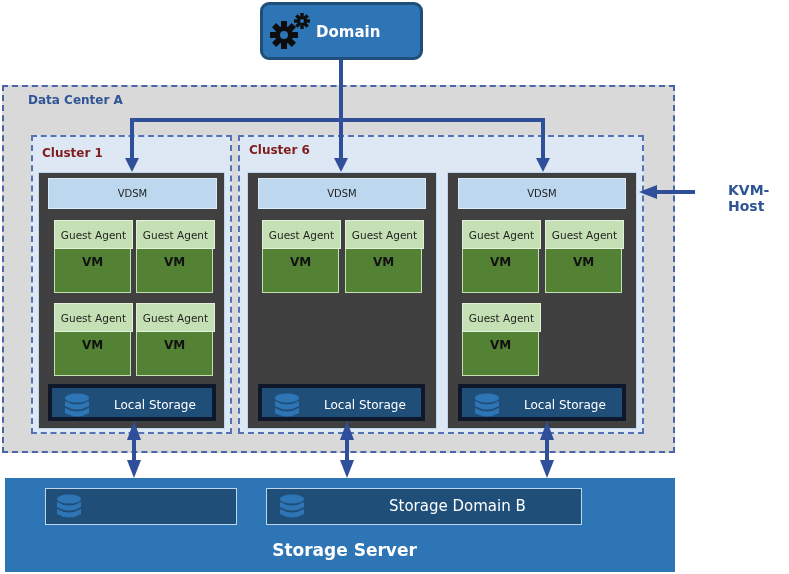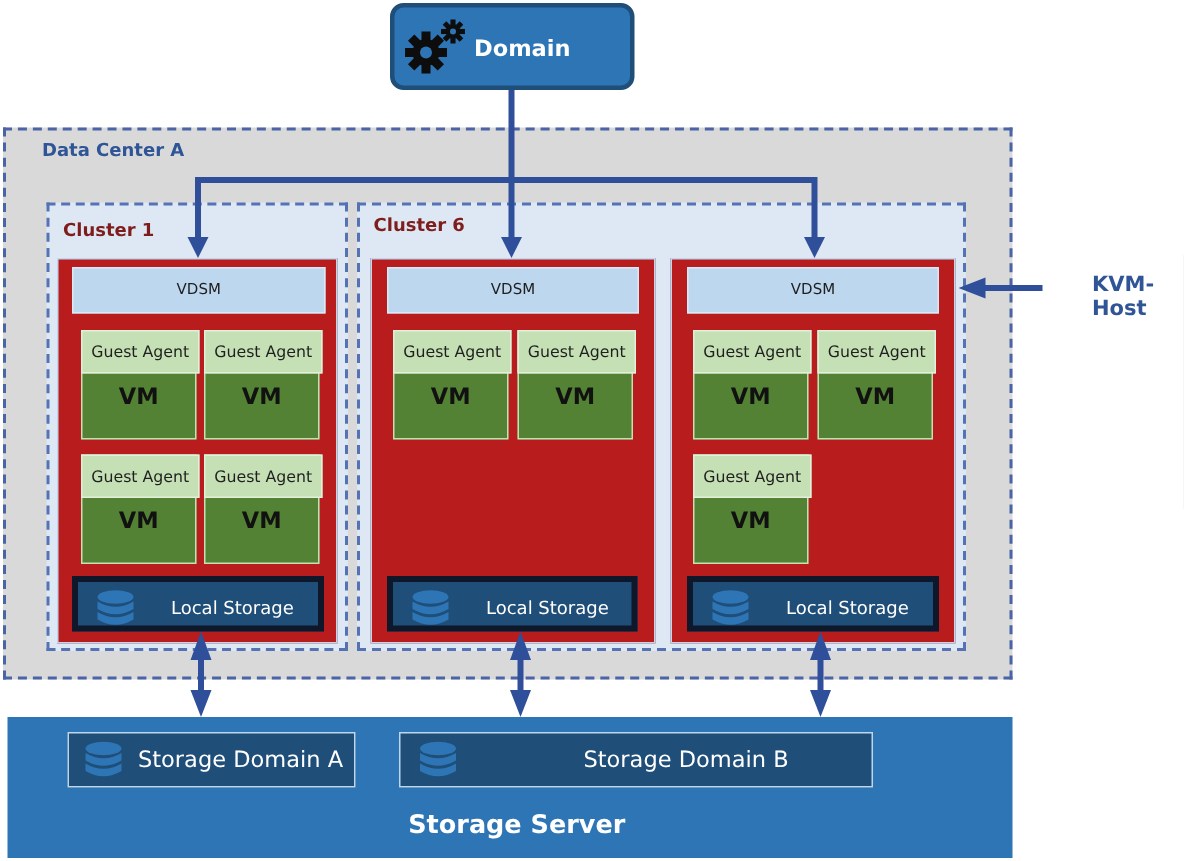--- a/index.html
+++ b/index.html
@@ -10,30 +10,30 @@
   .engine .label { position:absolute; left:53px; top:18px; }
 
   .dc { left:2px; top:85px; width:673px; height:368px; background:#d9d9d9; border:2px dashed #4a64a6; }
   .dc-label { left:28px; top:93px; font-size:12px; font-weight:bold; color:#2f5597; }
 
   .cluster { background:#dde8f4; border:2px dashed #5572b4; }
   .c1 { left:31px; top:135px; width:201px; height:299px; }
   .c2 { left:238px; top:135px; width:406px; height:299px; }
   .cl-label { font-size:12px; font-weight:bold; color:#7f1d1d; }
 
-  .host { background:#b91c1c; border:1px solid #bdd7ee; }
+  .host { background:#404040; border:1px solid #bdd7ee; }
   .h1 { left:38px; top:172px; width:187px; height:257px; }
   .h2 { left:247px; top:172px; width:190px; height:257px; }
   .h3 { left:447px; top:172px; width:190px; height:257px; }
 
   .vdsm { background:#bdd7ee; border:1px solid #dbe9f6; color:#1f1f1f; font-size:10px; display:flex; align-items:center; justify-content:center; height:31px; }
 
   .vm { width:77px; height:73px; background:#548235; border:1px solid #c5e0b4;padding-left:44px; }
   .vm .ga { position:absolute; left:-1px; top:-1px; width:77px; height:27px; background:#c5e0b4; border:1px solid #e2efda; font-size:10.5px; color:#1f1f1f; display:flex; align-items:center; justify-content:center; }
-  .vm .vml { position:absolute; left:0; right:0; top:34px; text-align:center; font-weight:bold; font-size:15px; color:#111; }
+  .vm .vml { position:absolute; left:0; right:0; top:34px; text-align:center; font-weight:bold; font-size:12px; color:#111; }
 
   .ls { height:37px; background:#1f4e79; border:4px solid #0f172a; color:#fff; font-size:12px; }
   .ls .txt { position:absolute; left:62px; top:10px; }
   .db { position:absolute; }
 
   .server { left:5px; top:478px; width:670px; height:94px; background:#2e75b6; }
   .sd { top:488px; height:37px; background:#1f4e79; border:1px solid #bdd7ee; color:#fff; font-size:15px; }
   .sdA { left:45px; width:192px; }
   .sdB { left:266px; width:316px; }
   .srv-label { left:22px; width:645px; top:540px; text-align:center; font-size:17px; font-weight:bold; color:#fff; }
@@ -126,21 +126,20 @@
   </div>
 </div>
 
 <div class="abs server"></div>
 <div class="abs sd sdA">
   <svg class="db" style="left:10px;top:5px;" width="26" height="26" viewBox="0 0 26 26">
     <ellipse cx="13" cy="5" rx="12" ry="4.5" fill="#2e75b6"></ellipse>
     <path d="M1 8 Q13 15 25 8 V13 Q13 20 1 13 Z" fill="#2e75b6"></path>
     <path d="M1 15 Q13 22 25 15 V20 Q13 27 1 20 Z" fill="#2e75b6"></path>
   </svg>
-  <span class="abs" style="left:46px;top:8px;">Storage Domain A</span>
 </div>
 <div class="abs sd sdB">
   <svg class="db" style="left:12px;top:5px;" width="26" height="26" viewBox="0 0 26 26">
     <ellipse cx="13" cy="5" rx="12" ry="4.5" fill="#2e75b6"></ellipse>
     <path d="M1 8 Q13 15 25 8 V13 Q13 20 1 13 Z" fill="#2e75b6"></path>
     <path d="M1 15 Q13 22 25 15 V20 Q13 27 1 20 Z" fill="#2e75b6"></path>
   </svg>
   <span class="abs" style="left:122px;top:8px;">Storage Domain B</span>
 </div>
 <div class="abs srv-label">Storage Server</div>

